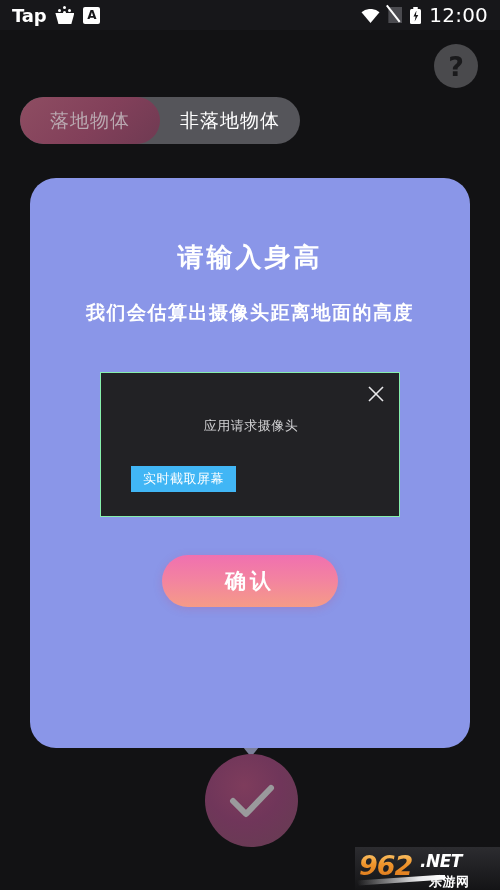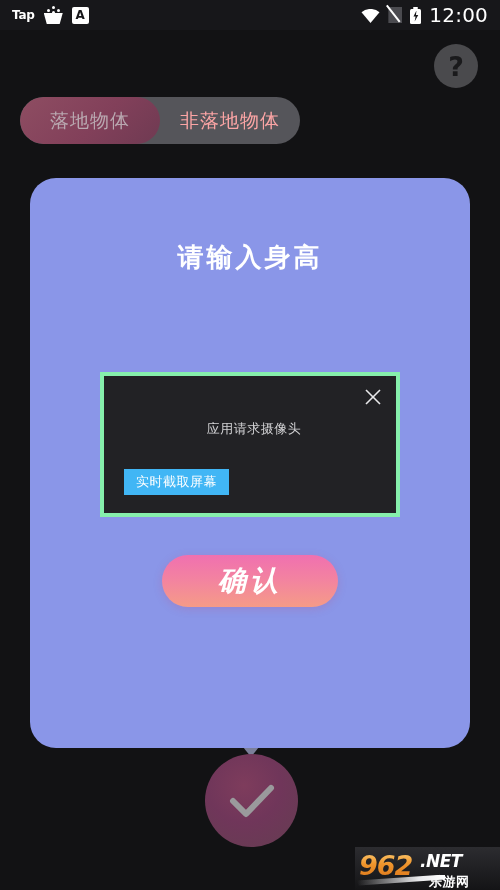--- a/index.html
+++ b/index.html
@@ -27,21 +27,21 @@
     width: 500px; height: 30px;
     background: #17171a;
     display: flex;
     align-items: center;
     padding: 0 12px;
     z-index: 60;
   }
   .sb-left { display: flex; align-items: center; gap: 9px; }
   .sb-tap {
     color: #ffffff;
-    font-size: 12px;
+    font-size: 18px;
     font-weight: bold;
     letter-spacing: -0.2px;
     font-family: "DejaVu Sans", sans-serif;
   }
   .sb-basket { position: relative; width: 19px; height: 18px; }
   .sb-basket .bowl {
     position: absolute; bottom: 0; left: 0;
     width: 19px; height: 11px;
     background: #ffffff;
     clip-path: polygon(0 0, 100% 0, 84% 100%, 16% 100%);
@@ -147,21 +147,21 @@
     cursor: pointer;
     font-family: "DejaVu Sans", sans-serif;
   }
   .tab.active {
     background: linear-gradient(135deg, #8e4d62 0%, #82405a 55%, #6f3a52 100%);
     border-radius: 24px;
     color: #b9a8b0;
     min-width: 140px;
   }
   .tab.inactive {
-    color: #fca5a5;
+    color: #ffffff;
     min-width: 140px;
     font-family: Liberation Mono, monospace;
   }
 
   
   .bg-hint-top {
     position: absolute;
     top: 238px; left: 30px;
     width: 440px;
     color: rgba(105, 118, 205, 0.55);
@@ -228,21 +228,21 @@
     z-index: 30;
     font-family: "DejaVu Sans", sans-serif;
   }
 
   
   .perm-dialog {
     position: absolute;
     top: 372px; left: 100px;
     width: 300px; height: 145px;
     background: #222225;
-    border: 4px solid #86efac;
+    border: 1px solid #86efac;
     z-index: 35;
   }
   .perm-close {
     position: absolute;
     top: 8px; right: 10px;
     width: 26px; height: 26px;
     display: flex; align-items: center; justify-content: center;
     cursor: pointer;
   }
   .perm-close svg { display: block; }
@@ -255,21 +255,21 @@
     font-size: 13px;
     letter-spacing: 0.5px;
     font-family: "DejaVu Sans", sans-serif;
   }
   .perm-btns {
     position: absolute;
     top: 93px; left: 0;
     width: 300px;
     display: flex;
     justify-content: space-between;
-    padding: 0 20px;
+    padding: 0 30px;
   }
   .perm-btn {
     height: 26px;
     background: #41b6f5;
     color: #ffffff;
     font-size: 13px;
     letter-spacing: 0.5px;
     display: flex; align-items: center; justify-content: center;
     padding: 0 12px;
     cursor: pointer;
@@ -279,28 +279,27 @@
 
   
   .confirm-btn {
     position: absolute;
     top: 555px; left: 162px;
     width: 176px; height: 52px;
     border-radius: 26px;
     background: linear-gradient(180deg, #f070b0 0%, #f3849f 50%, #f59b87 100%);
     display: flex; align-items: center; justify-content: center;
     color: #ffffff;
-    font-size: 28px;
+    font-size: 21px;
     font-weight: bold;
     letter-spacing: 4px;
     z-index: 33;
     cursor: pointer;
     box-shadow: 0 2px 8px rgba(190, 80, 130, 0.25);
     font-family: "DejaVu Sans", sans-serif;
-    font-style: italic;
   }
 
   
   .shutter {
     position: absolute;
     top: 754px; left: 205px;
     width: 93px; height: 93px;
     border-radius: 50%;
     background: radial-gradient(circle at 42% 34%, #7e3c5c 0%, #70365a 45%, #6a3a55 75%, #603a4c 100%);
     display: flex; align-items: center; justify-content: center;
@@ -425,20 +424,21 @@
       <span>非落地物体</span>
     </div>
   </div>
 
   <div class="bg-hint-top">测量中站直身体，手机放在胸前固定不动，通过仰拍或俯拍对准靶心</div>
 
   <div class="panel"></div>
   <div class="panel-pointer"></div>
 
   <div class="panel-title">请输入身高</div>
+  <div class="panel-sub">我们会估算出摄像头距离地面的高度</div>
 
   <div class="perm-dialog">
     <div class="perm-close">
       <svg width="18" height="18" viewBox="0 0 18 18">
         <line x1="2" y1="2" x2="16" y2="16" stroke="#e8e8ea" stroke-width="1.6"></line>
         <line x1="16" y1="2" x2="2" y2="16" stroke="#e8e8ea" stroke-width="1.6"></line>
       </svg>
     </div>
     <div class="perm-msg">应用请求摄像头</div>
     <div class="perm-btns">

